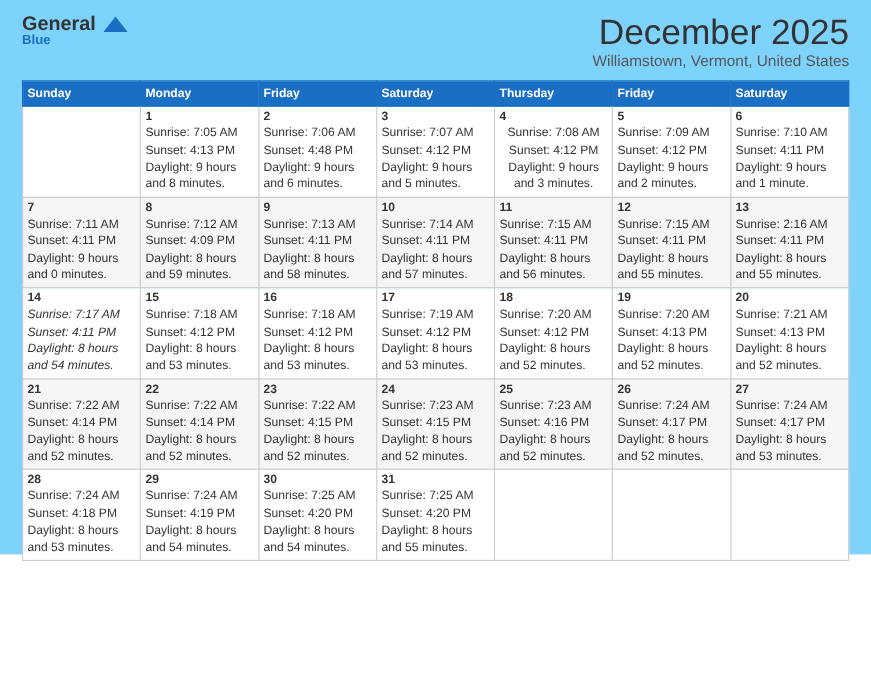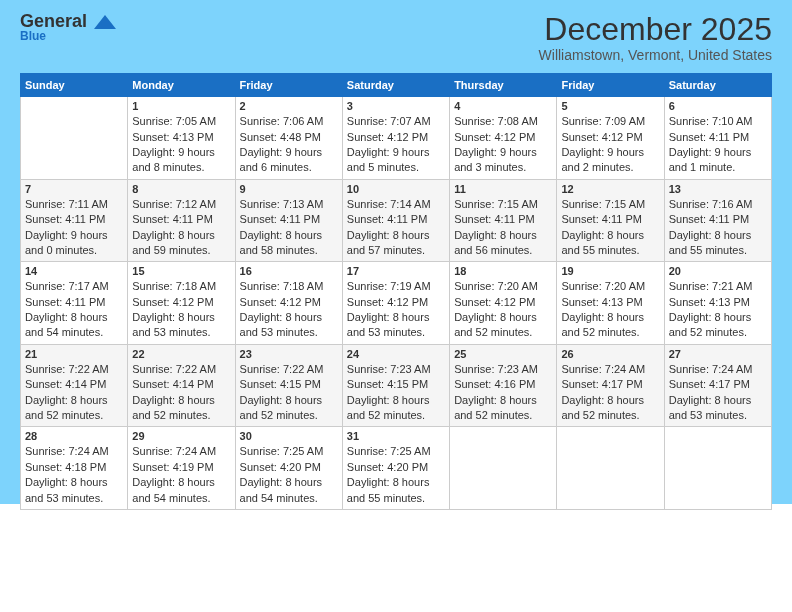--- a/index.html
+++ b/index.html
@@ -138,21 +138,21 @@
           </td>
           <td>
             <span class="day-num">3</span>
             <div class="day-info" style="white-space: pre-line;">Sunrise: 7:07 AM
 Sunset: 4:12 PM
 Daylight: 9 hours
 and 5 minutes.</div>
           </td>
           <td>
             <span class="day-num">4</span>
-            <div class="day-info" style="white-space: pre-line;">Sunrise: 7:08 AM
+            <div class="day-info" style="white-space: pre-line; text-align: center;">Sunrise: 7:08 AM
 Sunset: 4:12 PM
 Daylight: 9 hours
 and 3 minutes.</div>
           </td>
           <td>
             <span class="day-num">5</span>
             <div class="day-info" style="white-space: pre-line;">Sunrise: 7:09 AM
 Sunset: 4:12 PM
 Daylight: 9 hours
 and 2 minutes.</div>
@@ -169,21 +169,21 @@
           <td>
             <span class="day-num">7</span>
             <div class="day-info" style="white-space: pre-line;">Sunrise: 7:11 AM
 Sunset: 4:11 PM
 Daylight: 9 hours
 and 0 minutes.</div>
           </td>
           <td>
             <span class="day-num">8</span>
             <div class="day-info" style="white-space: pre-line;">Sunrise: 7:12 AM
-Sunset: 4:11 PM
+Sunset: 4:09 PM
 Daylight: 8 hours
 and 59 minutes.</div>
           </td>
           <td>
             <span class="day-num">9</span>
             <div class="day-info" style="white-space: pre-line;">Sunrise: 7:13 AM
 Sunset: 4:11 PM
 Daylight: 8 hours
 and 58 minutes.</div>
           </td>
@@ -203,30 +203,30 @@
           </td>
           <td>
             <span class="day-num">12</span>
             <div class="day-info" style="white-space: pre-line;">Sunrise: 7:15 AM
 Sunset: 4:11 PM
 Daylight: 8 hours
 and 55 minutes.</div>
           </td>
           <td>
             <span class="day-num">13</span>
-            <div class="day-info" style="white-space: pre-line;">Sunrise: 7:16 AM
+            <div class="day-info" style="white-space: pre-line;">Sunrise: 2:16 AM
 Sunset: 4:11 PM
 Daylight: 8 hours
 and 55 minutes.</div>
           </td>
         </tr>
         <tr>
           <td>
             <span class="day-num">14</span>
-            <div class="day-info" style="white-space: pre-line;">Sunrise: 7:17 AM
+            <div class="day-info" style="white-space: pre-line; font-style: italic;">Sunrise: 7:17 AM
 Sunset: 4:11 PM
 Daylight: 8 hours
 and 54 minutes.</div>
           </td>
           <td>
             <span class="day-num">15</span>
             <div class="day-info" style="white-space: pre-line;">Sunrise: 7:18 AM
 Sunset: 4:12 PM
 Daylight: 8 hours
 and 53 minutes.</div>

